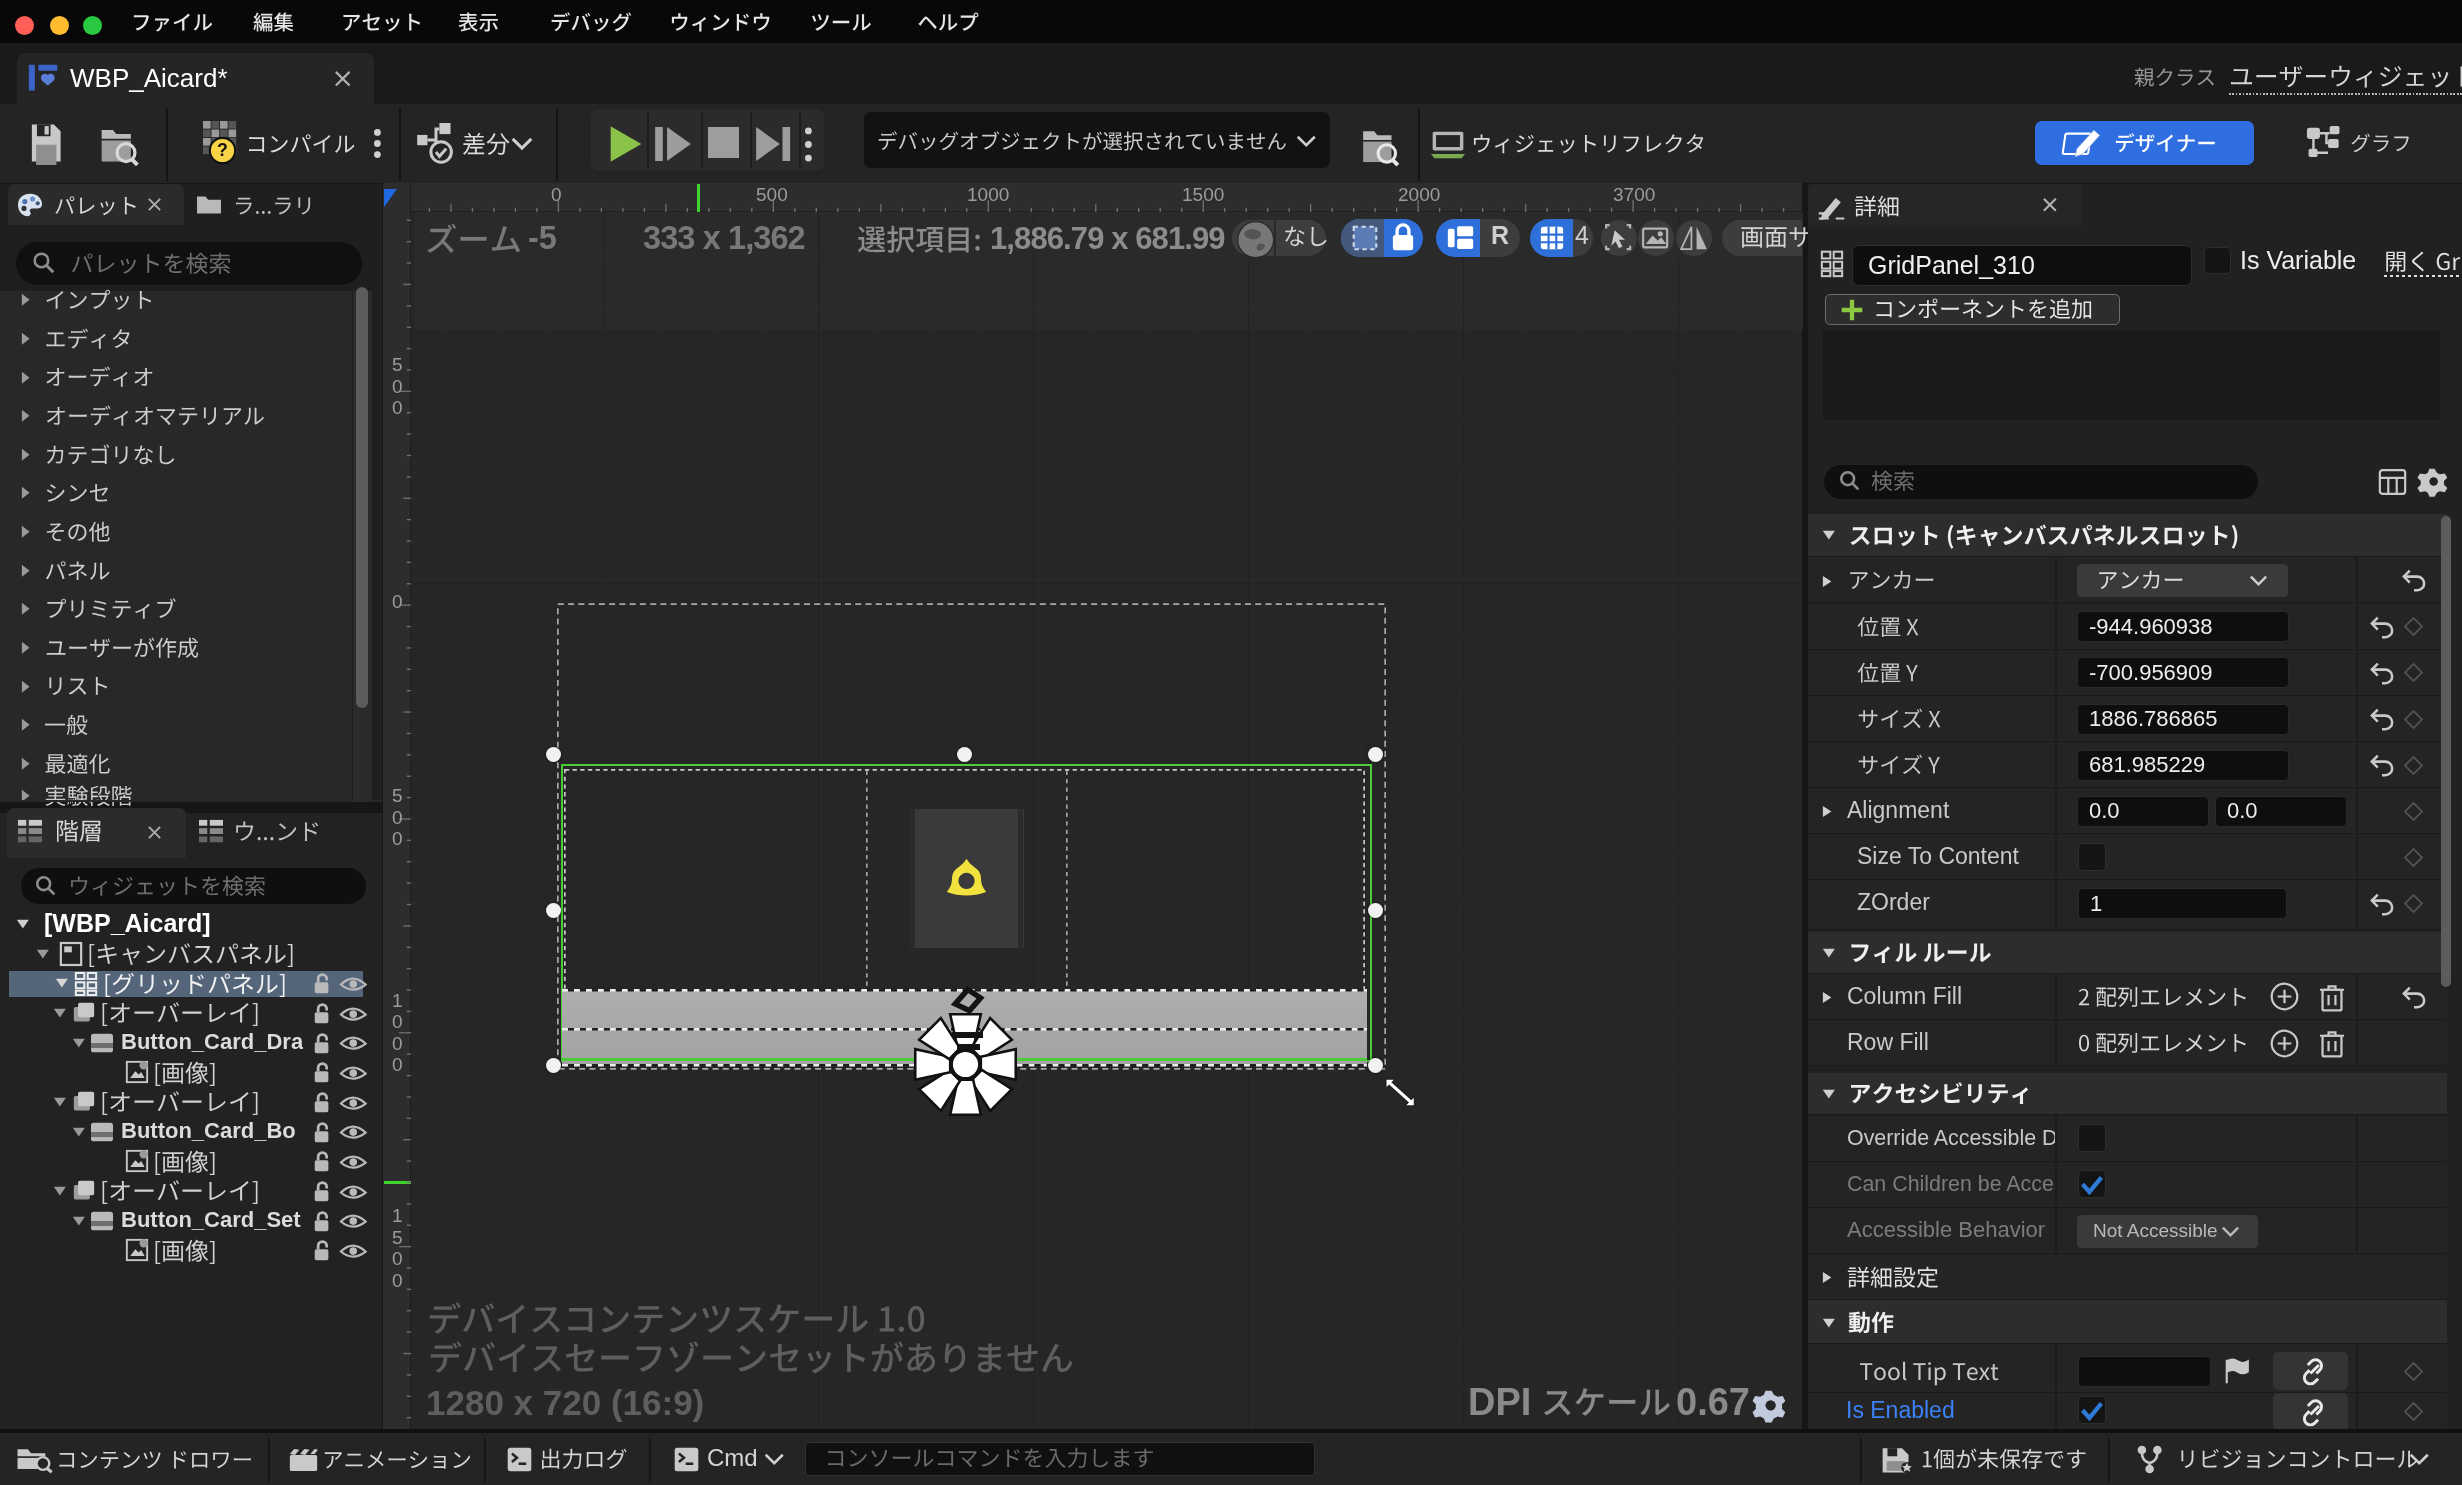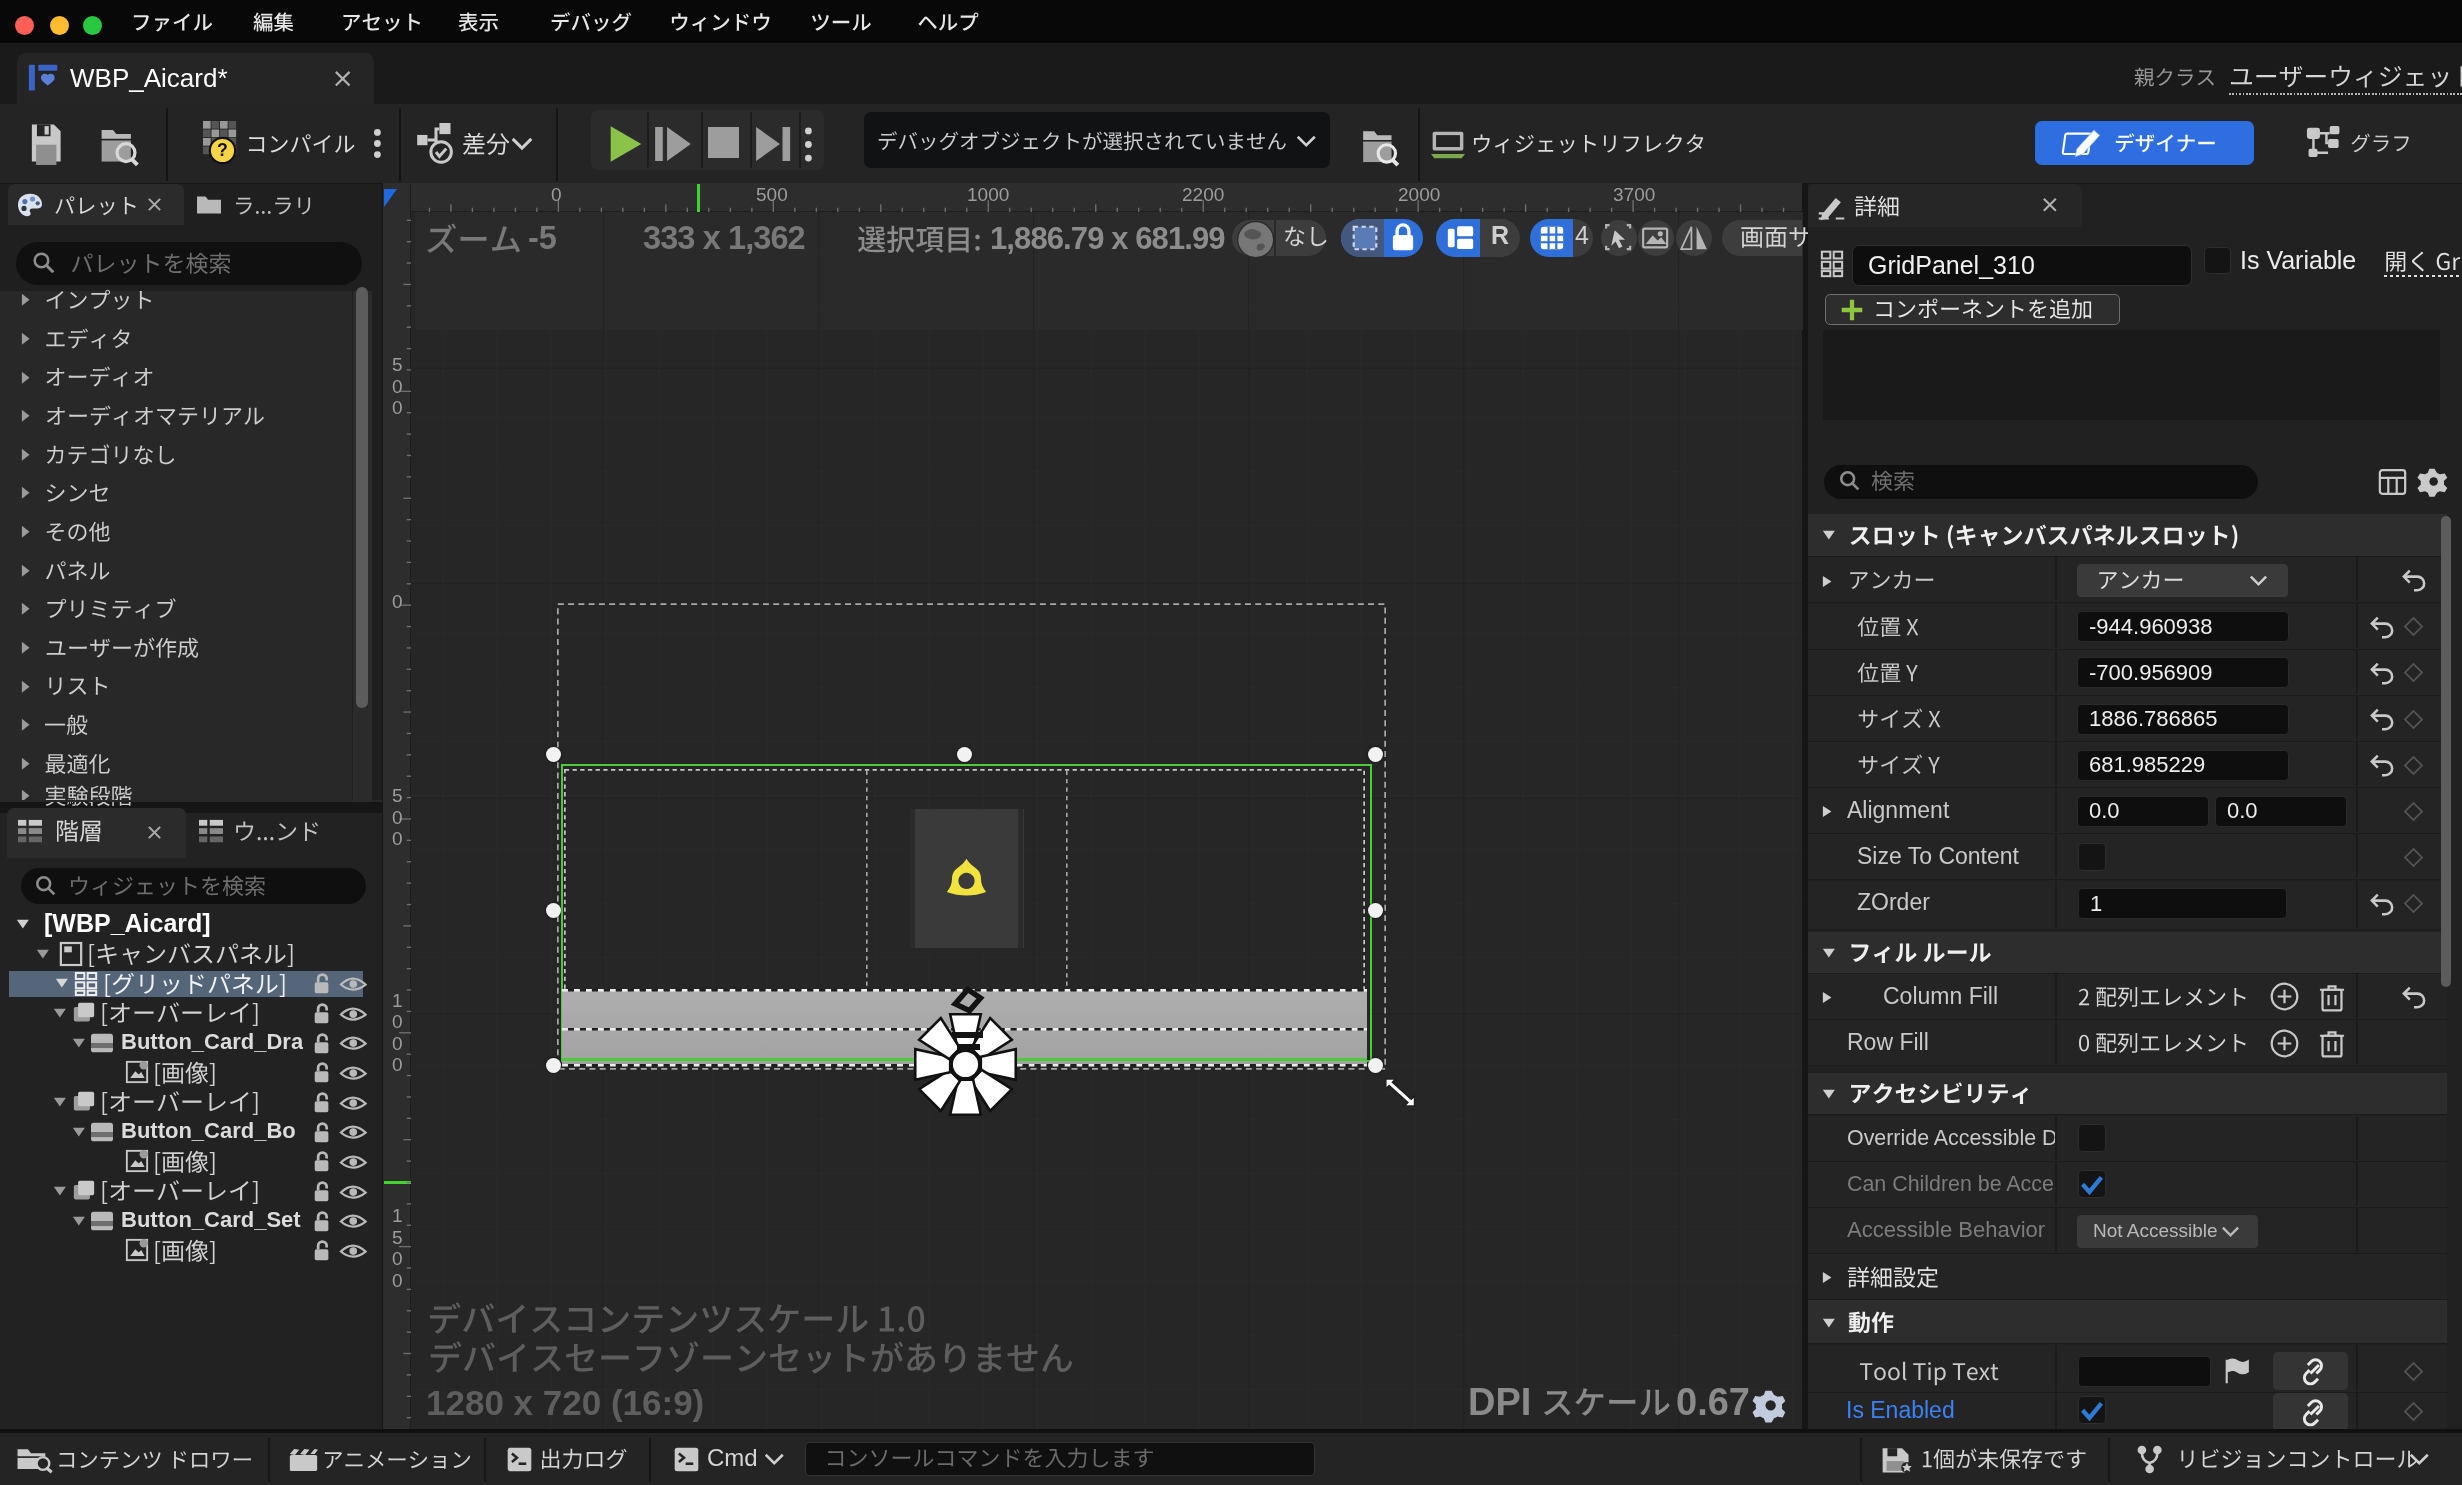--- a/index.html
+++ b/index.html
@@ -1119,21 +1119,21 @@
       <rect x="1538.6" y="29" width="1.6" height="5" fill="#6e6e6e"></rect>
       <rect x="1563.8" y="29" width="1.6" height="5" fill="#6e6e6e"></rect>
       <rect x="1589.0" y="25" width="1.6" height="9" fill="#6e6e6e"></rect>
       <rect x="1614.2" y="29" width="1.6" height="5" fill="#6e6e6e"></rect>
       <rect x="1639.4" y="29" width="1.6" height="5" fill="#6e6e6e"></rect>
     </svg>
   </div>
 <div style="position:absolute;left:551px;top:184px;font:400 19px 'Liberation Sans',sans-serif;color:#9c9c9c;white-space:pre;">0</div>
 <div style="position:absolute;left:756px;top:184px;font:400 19px 'Liberation Sans',sans-serif;color:#9c9c9c;white-space:pre;">500</div>
 <div style="position:absolute;left:967px;top:184px;font:400 19px 'Liberation Sans',sans-serif;color:#9c9c9c;white-space:pre;">1000</div>
-<div style="position:absolute;left:1182px;top:184px;font:400 19px 'Liberation Sans',sans-serif;color:#9c9c9c;white-space:pre;">2200</div>
+<div style="position:absolute;left:1182px;top:184px;font:400 19px 'Liberation Sans',sans-serif;color:#9c9c9c;white-space:pre;">1500</div>
 <div style="position:absolute;left:1398px;top:184px;font:400 19px 'Liberation Sans',sans-serif;color:#9c9c9c;white-space:pre;">2000</div>
 <div style="position:absolute;left:1613px;top:184px;font:400 19px 'Liberation Sans',sans-serif;color:#9c9c9c;white-space:pre;">3700</div>
 <div style="position:absolute;left:697px;top:184px;width:2.6px;height:28px;background:#41d42f"></div>
 <div style="position:absolute;left:384px;top:1181px;width:27px;height:2.6px;background:#41d42f"></div>
 <div style="position:absolute;left:383px;top:183px;width:28px;height:1246px">
     <svg width="28" height="1246" viewBox="0 0 33 1457" style="overflow:visible">
       <rect x="28" y="37.4" width="5" height="1.6" fill="#6e6e6e"></rect>
       <rect x="28" y="62.6" width="5" height="1.6" fill="#6e6e6e"></rect>
       <rect x="28" y="87.8" width="5" height="1.6" fill="#6e6e6e"></rect>
       <rect x="24" y="113.0" width="9" height="1.6" fill="#6e6e6e"></rect>
@@ -1816,21 +1816,21 @@
     </svg>
   </div>
 <div style="position:absolute;left:1808px;top:974px;width:639px;height:46px;background:#242424;border-bottom:1.7px solid #1b1b1b"></div>
 <div style="position:absolute;left:2055px;top:974px;width:1.7px;height:44px;background:#1b1b1b"></div>
 <div style="position:absolute;left:2356px;top:974px;width:1.7px;height:44px;background:#1b1b1b"></div>
 <div style="position:absolute;left:1822px;top:991px;width:10.3px;height:13px">
     <svg width="10.3" height="13" viewBox="0 0 12 15" style="overflow:visible">
       <path d="M1 1 L11 7.5 L1 14 Z" fill="#cfcfcf"></path>
     </svg>
   </div>
-<div style="position:absolute;left:1847px;top:983px;font:400 23px 'Liberation Sans',sans-serif;color:#c9c9c9;white-space:pre;margin-left:36px;">Column Fill</div>
+<div style="position:absolute;left:1847px;top:983px;font:400 23px 'Liberation Sans',sans-serif;color:#c9c9c9;white-space:pre;">Column Fill</div>
 <div style="position:absolute;left:2077px;top:986px;width:173px;height:22px">
     <svg width="173" height="22" style="overflow:visible" viewBox="0 0 7779 1000">
       <g fill="#d5d5d5" transform="translate(0,870)">
         <use href="#g158" x="0"></use>
         <use href="#g159" x="779"></use>
         <use href="#g160" x="1779"></use>
         <use href="#g69" x="2779"></use>
         <use href="#g60" x="3779"></use>
         <use href="#g161" x="4779"></use>
         <use href="#g37" x="5779"></use>

